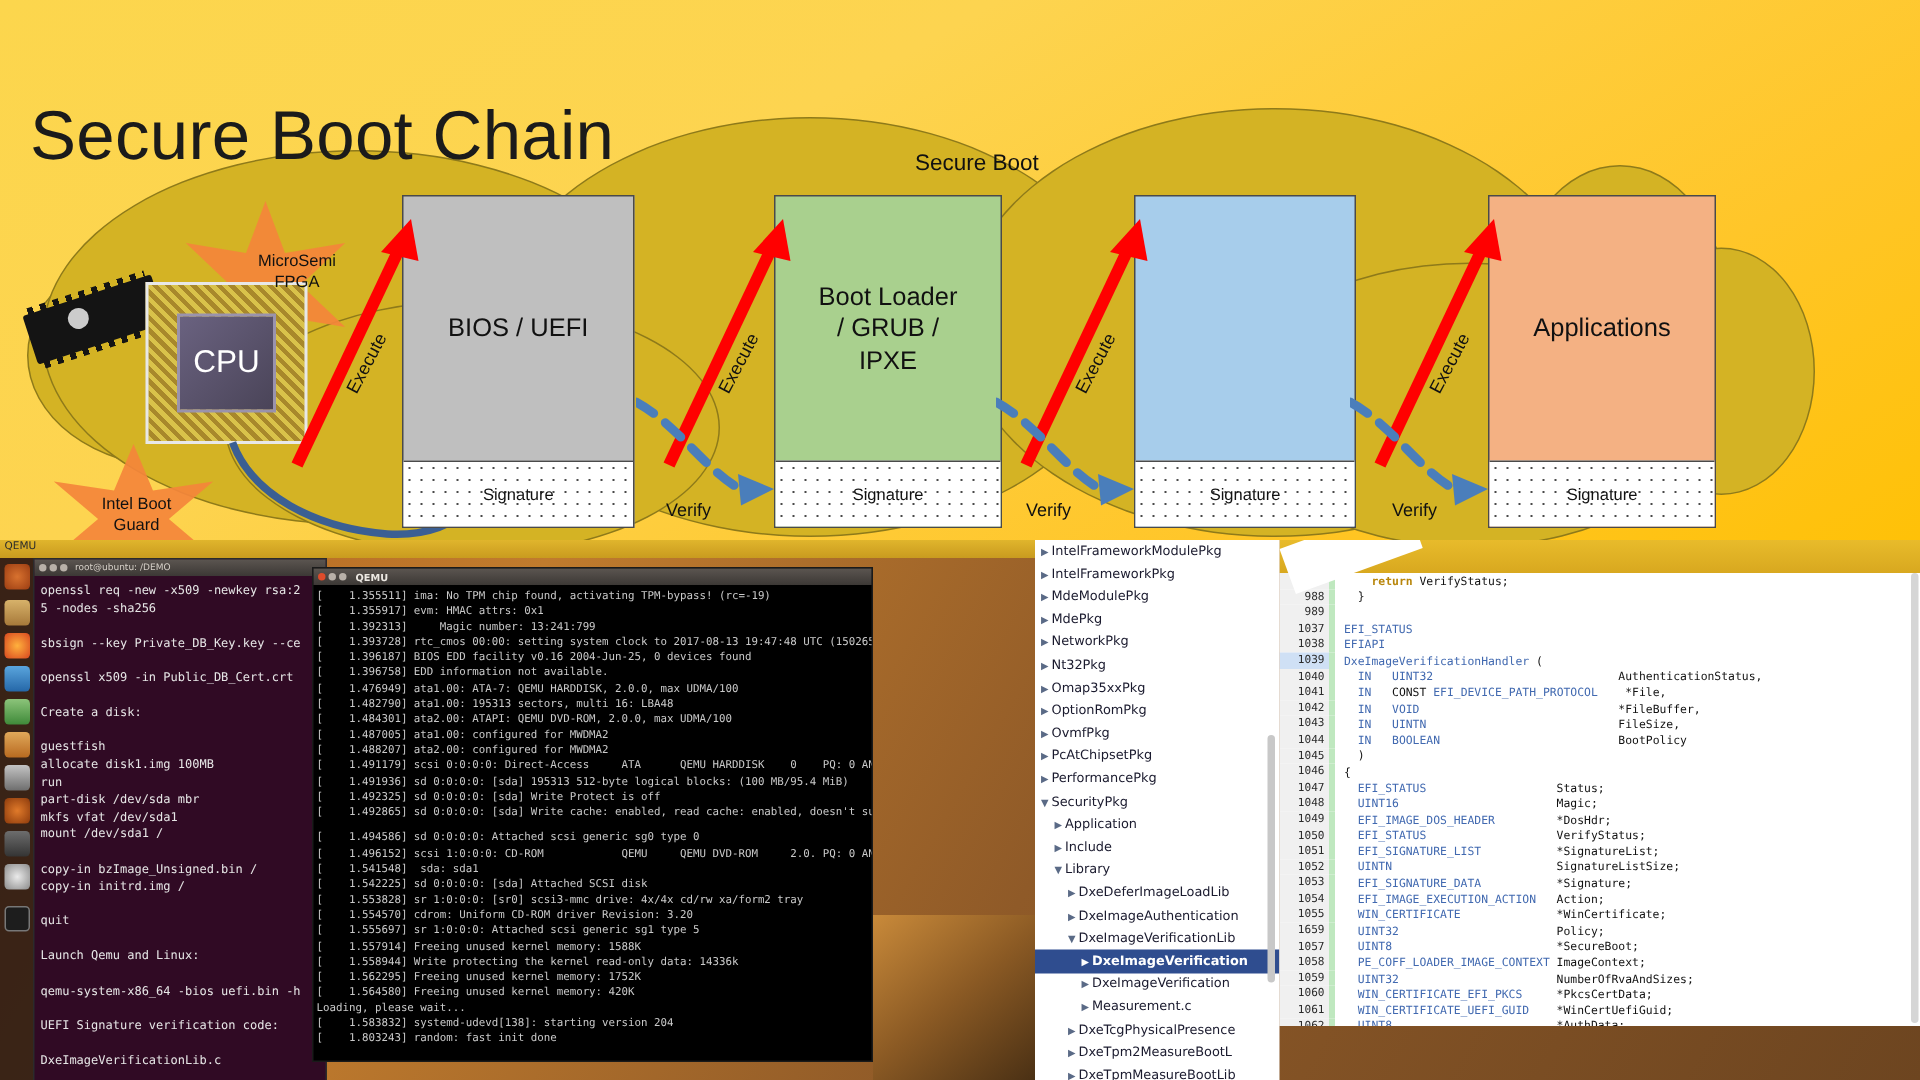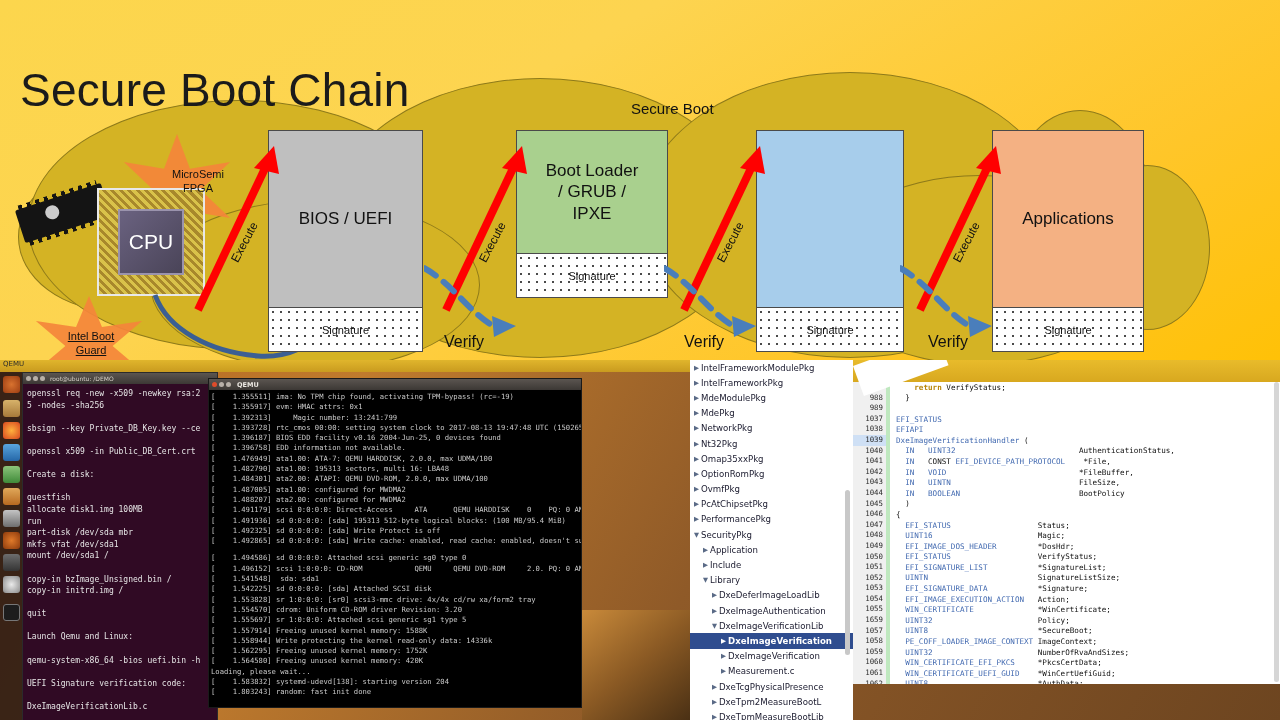--- a/index.html
+++ b/index.html
@@ -21,21 +21,21 @@
     position:absolute; left:20px; top:32px;
     font-size:46px; color:#1b1b1b; font-weight:400; letter-spacing:.2px;
     white-space:nowrap;
   }
 
   
   .cloud-lobe {
     position:absolute; background:#d4b324; border:1px solid #8e7a1a; border-radius:50%;
   }
   #cloud-label {
-    position:absolute; left:610px; top:100px; font-size:15px; color:#111;margin-left:21px;
+    position:absolute; left:610px; top:100px; font-size:15px; color:#111;
   }
 
   
   .stage {
     position:absolute; border:1px solid #4a4a4a; z-index:6;
   }
   .stage .body {
     position:absolute; left:0; right:0; top:0; bottom:44px;
     display:flex; align-items:center; justify-content:center; text-align:center;
     font-size:17px; color:#111; line-height:1.25; padding:0 4px;
@@ -43,30 +43,30 @@
   .stage .sig {
     position:absolute; left:0; right:0; bottom:0; height:44px;
     border-top:1px solid #4a4a4a;
     background-color:#ffffff;
     background-image:radial-gradient(#4a4a4a 0.8px, transparent 0.9px);
     background-size:8px 8px;
     display:flex; align-items:center; justify-content:center;
     font-size:11px; color:#111;
   }
   #stage-bios { left:268px; top:130px; width:155px; height:222px; background:#bfbfbf; }
-  #stage-boot { left:516px; top:130px; width:152px; height:168px; background:#a9d08e; }
+  #stage-boot { left:516px; top:130px; width:152px; height:222px; background:#a9d08e; }
   #stage-kern { left:756px; top:130px; width:148px; height:222px; background:#a7cdeb; }
   #stage-apps { left:992px; top:130px; width:152px; height:222px; background:#f4b183; }
   .exec-label {
     position:absolute; font-size:12px; color:#111; z-index:8;
     transform:rotate(-62deg); transform-origin:0 0; white-space:nowrap;
   }
 
   
-  .verify-label { position:absolute; font-size:16px; color:#111; z-index:8; }
+  .verify-label { position:absolute; font-size:12px; color:#111; z-index:8; }
 
   
   #cpu-chip {
     position:absolute; left:97px; top:188px; width:108px; height:108px;
     background:
       repeating-linear-gradient(45deg,#d9c24a 0 3px,#a8882b 3px 6px),
       #c9ae3e;
     border:2px solid #e8e8e8; z-index:6;
   }
   #cpu-die {
@@ -225,21 +225,21 @@
 
   <h1 id="slide-title">Secure Boot Chain</h1>
 
   <div class="burst" style="left:118px; top:134px; width:118px; height:112px;"></div>
   <div class="burst-label" style="left:148px; top:168px; width:100px;">
     <div>MicroSemi</div>
     <div>FPGA</div>
   </div>
 
   <div class="burst" style="left:30px; top:296px; width:118px; height:100px;"></div>
-  <div class="burst-label" style="left:46px; top:330px; width:90px;text-decoration:underline;">
+  <div class="burst-label" style="left:46px; top:330px; width:90px;">
     <div>Intel Boot</div>
     <div>Guard</div>
   </div>
 
   <div id="dip-chip">
     <div class="pin-row" style="top:-4px;"></div>
     <div class="pin-row" style="bottom:-4px;"></div>
   </div>
 
   <div id="cpu-chip">

